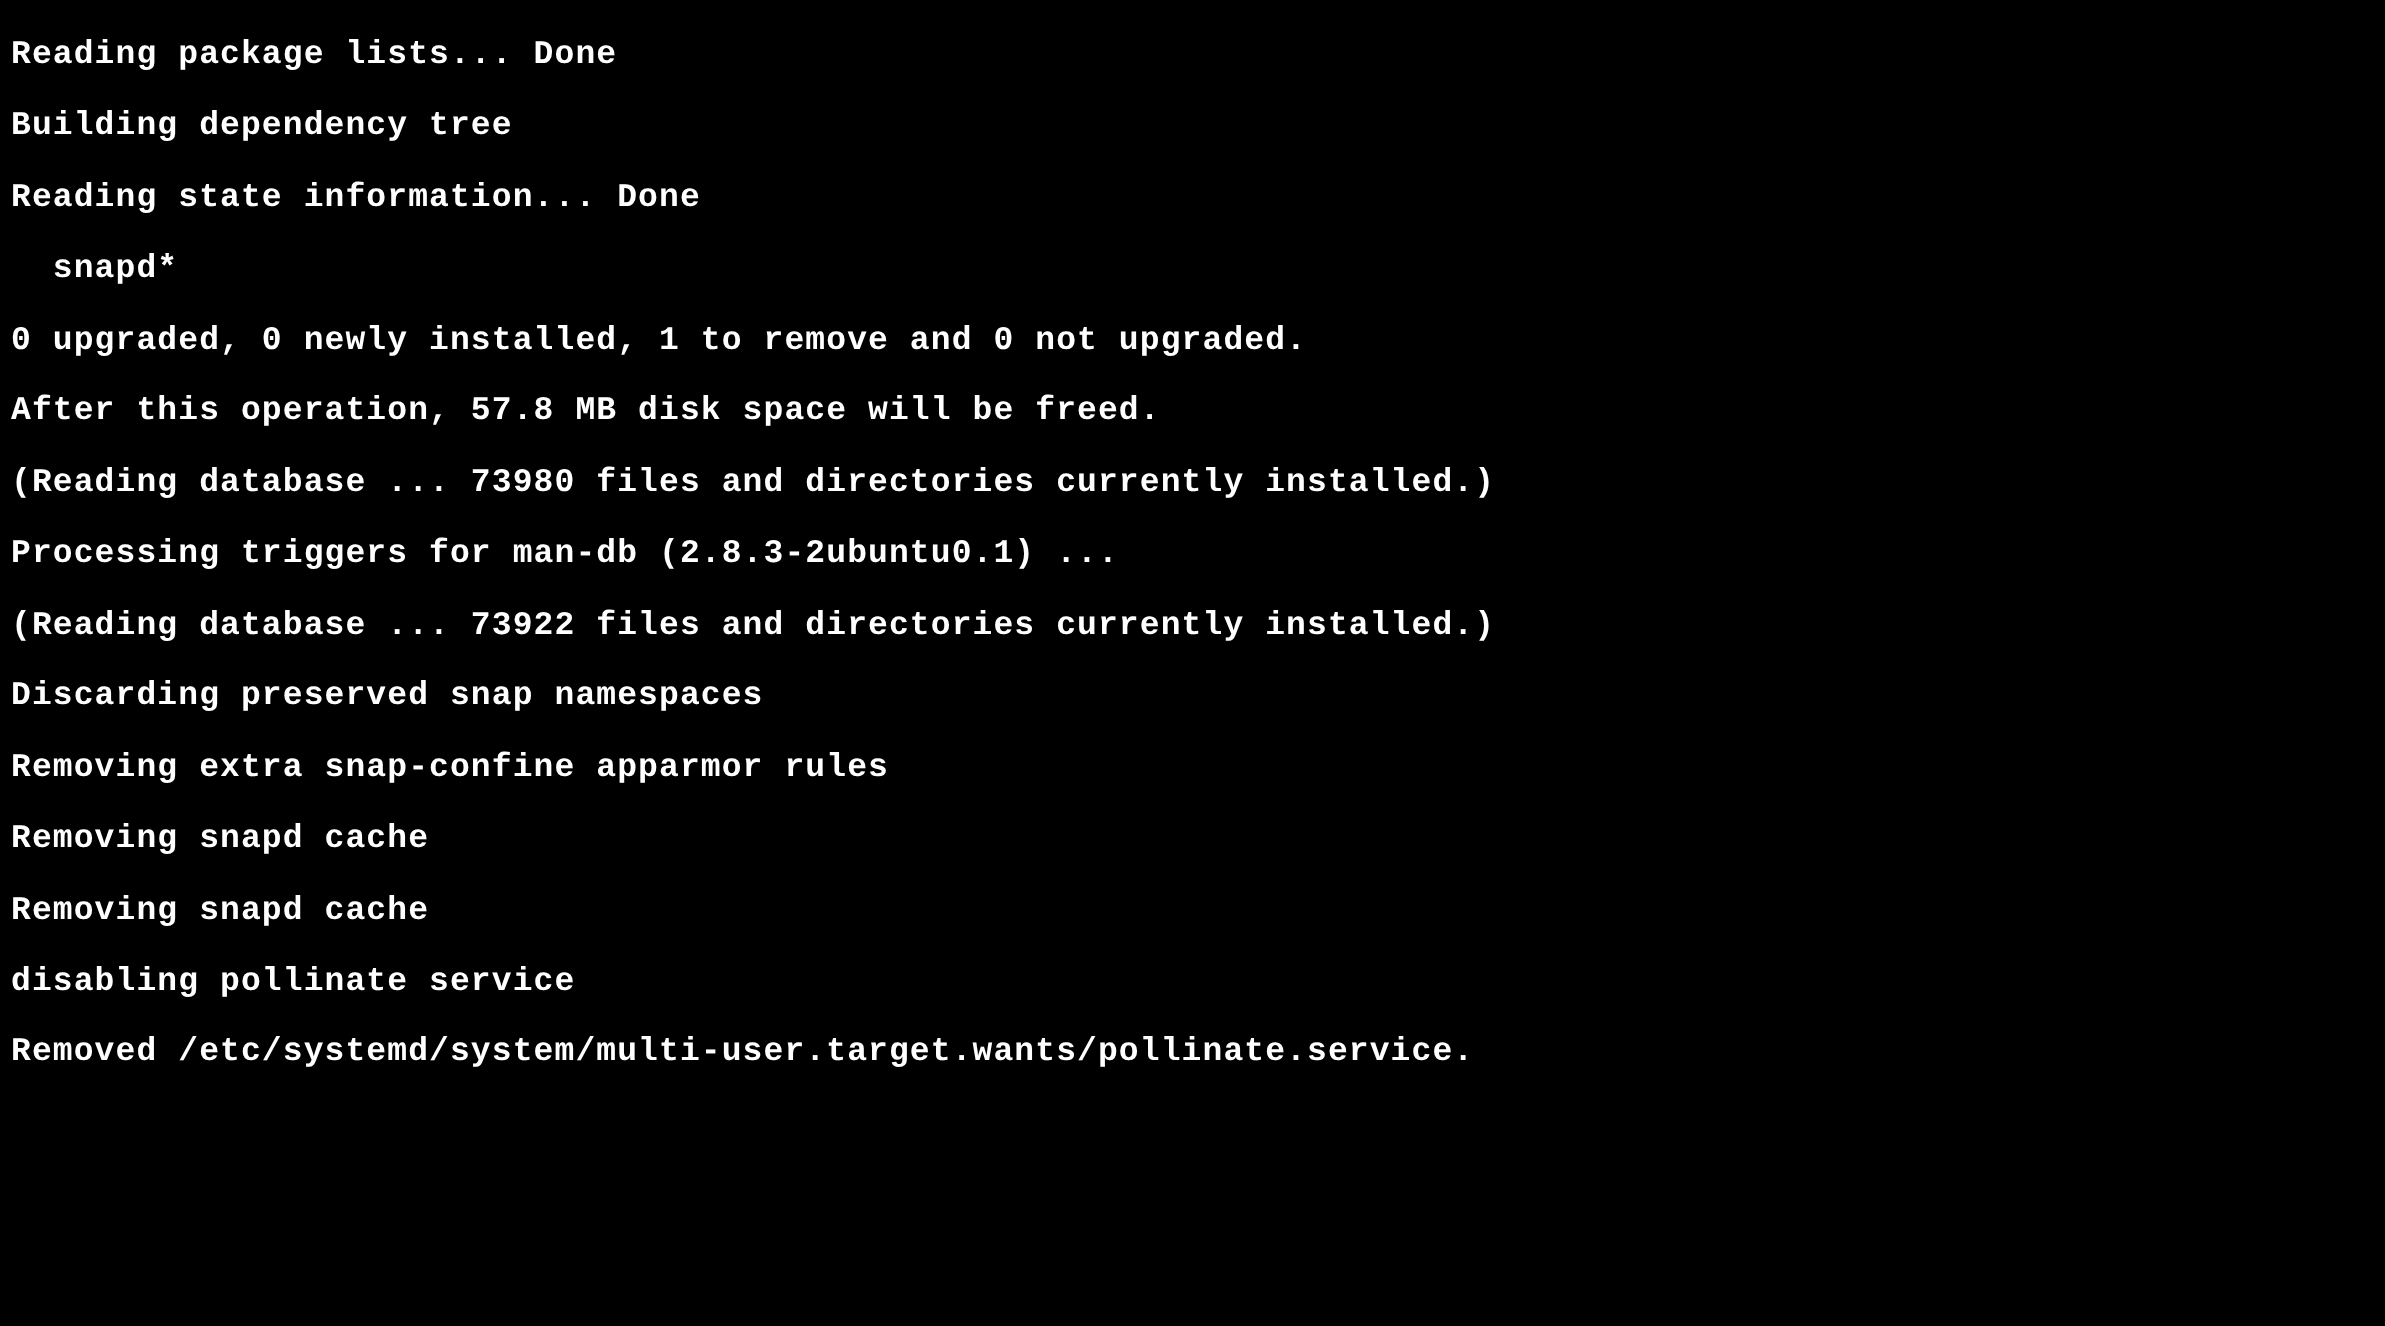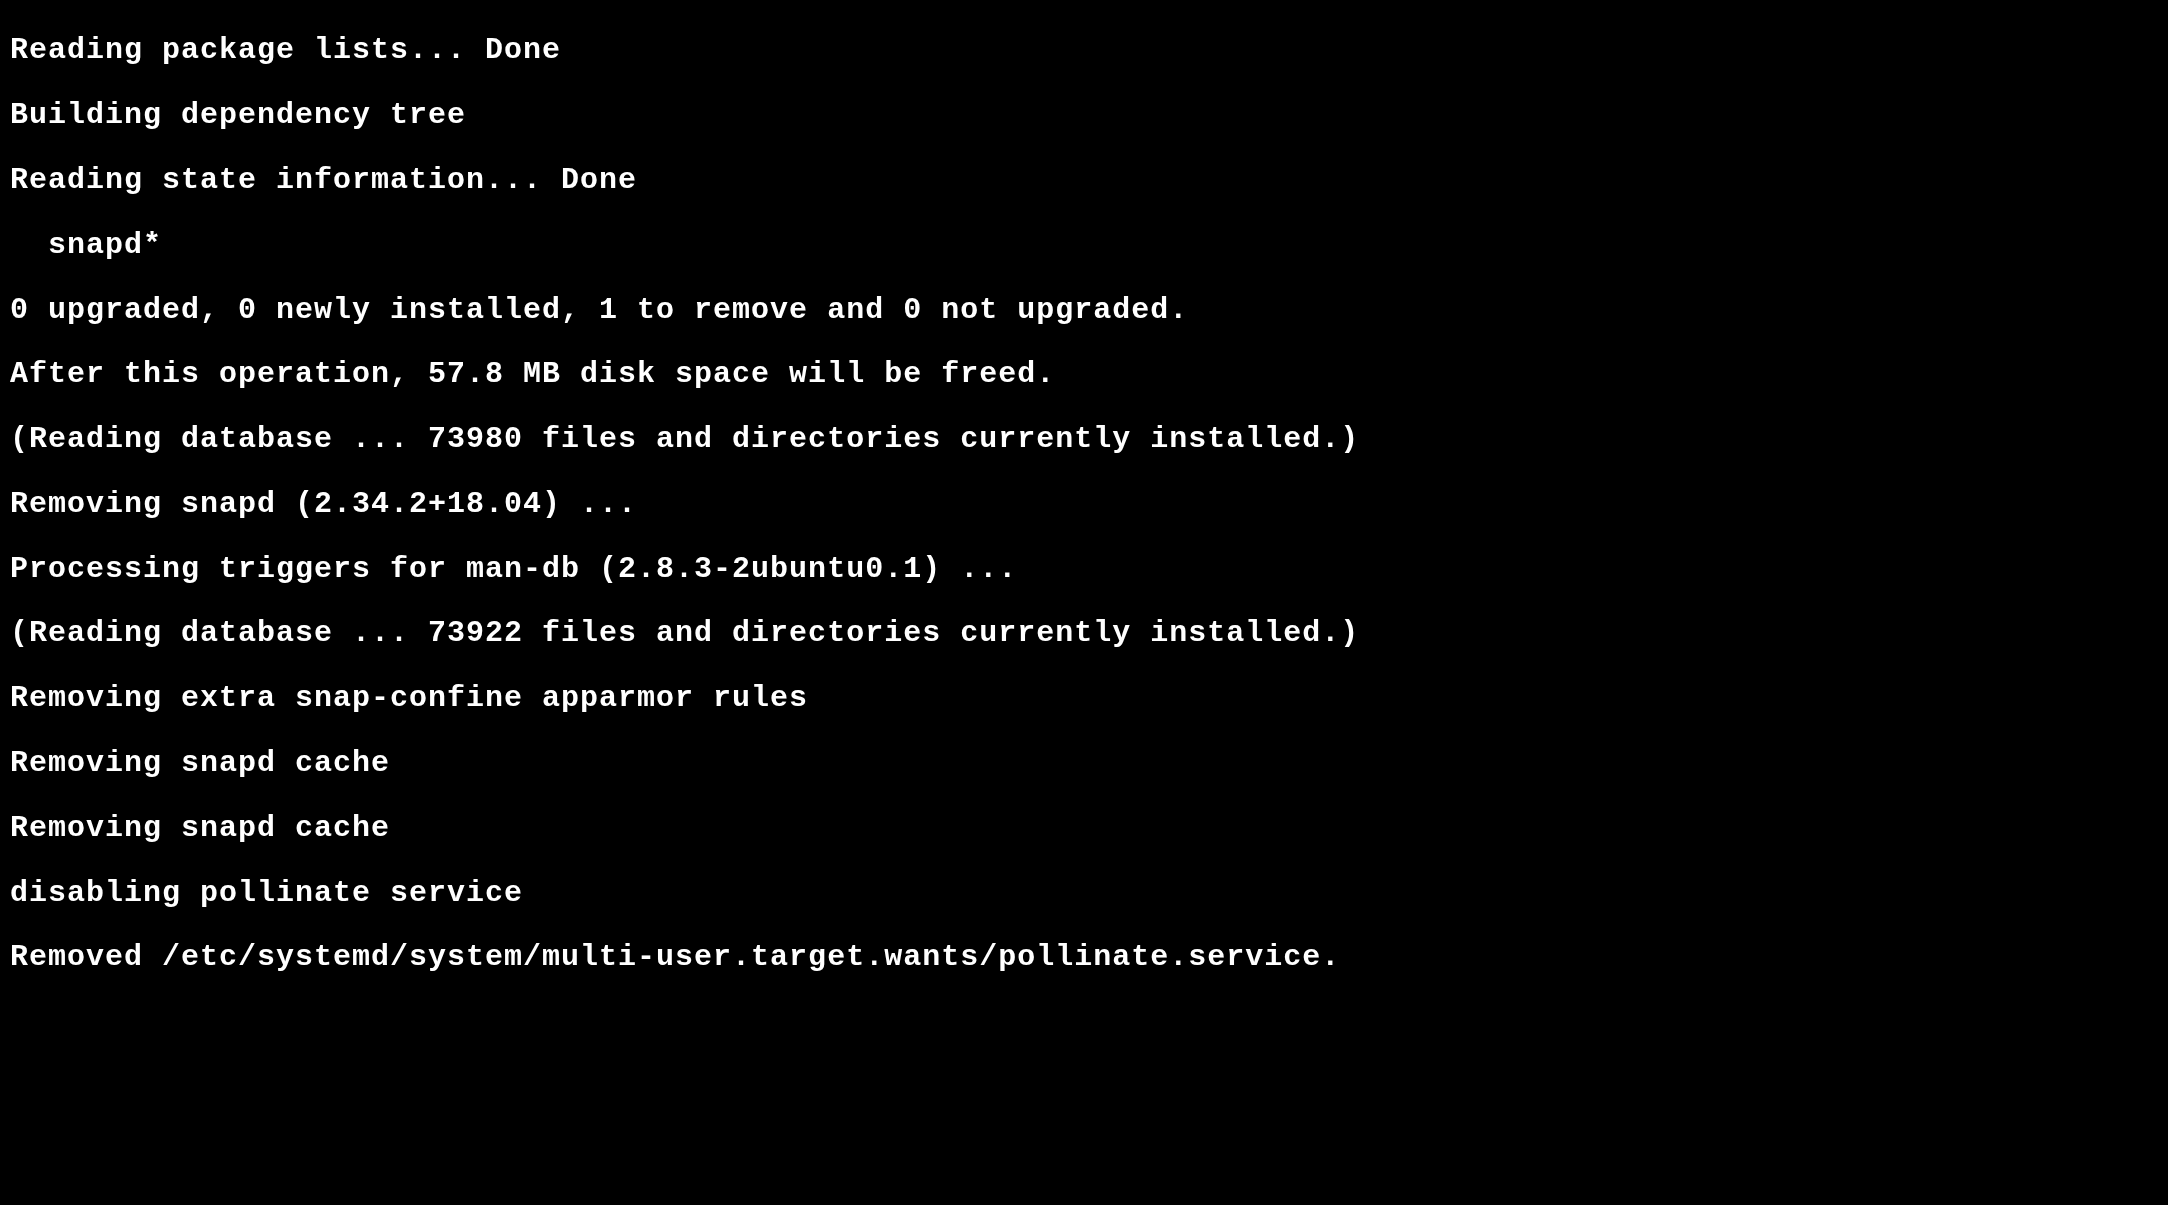--- a/index.html
+++ b/index.html
@@ -28,22 +28,22 @@
 <body>
 
 <div class="terminal">
 <span class="line">Reading package lists... Done</span>
 <span class="line">Building dependency tree</span>
 <span class="line">Reading state information... Done</span>
 <span class="line">  snapd*</span>
 <span class="line">0 upgraded, 0 newly installed, 1 to remove and 0 not upgraded.</span>
 <span class="line">After this operation, 57.8 MB disk space will be freed.</span>
 <span class="line">(Reading database ... 73980 files and directories currently installed.)</span>
-<span class="line">Removing snapd (2.34.2+18.04) ...</span>
 <span class="line">Processing triggers for man-db (2.8.3-2ubuntu0.1) ...</span>
 <span class="line">(Reading database ... 73922 files and directories currently installed.)</span>
+<span class="line">Discarding preserved snap namespaces</span>
 <span class="line">Removing extra snap-confine apparmor rules</span>
 <span class="line">Removing snapd cache</span>
 <span class="line">Removing snapd cache</span>
 <span class="line">disabling pollinate service</span>
 <span class="line">Removed /etc/systemd/system/multi-user.target.wants/pollinate.service.</span>
 
 </div>
 
 </body></html>

